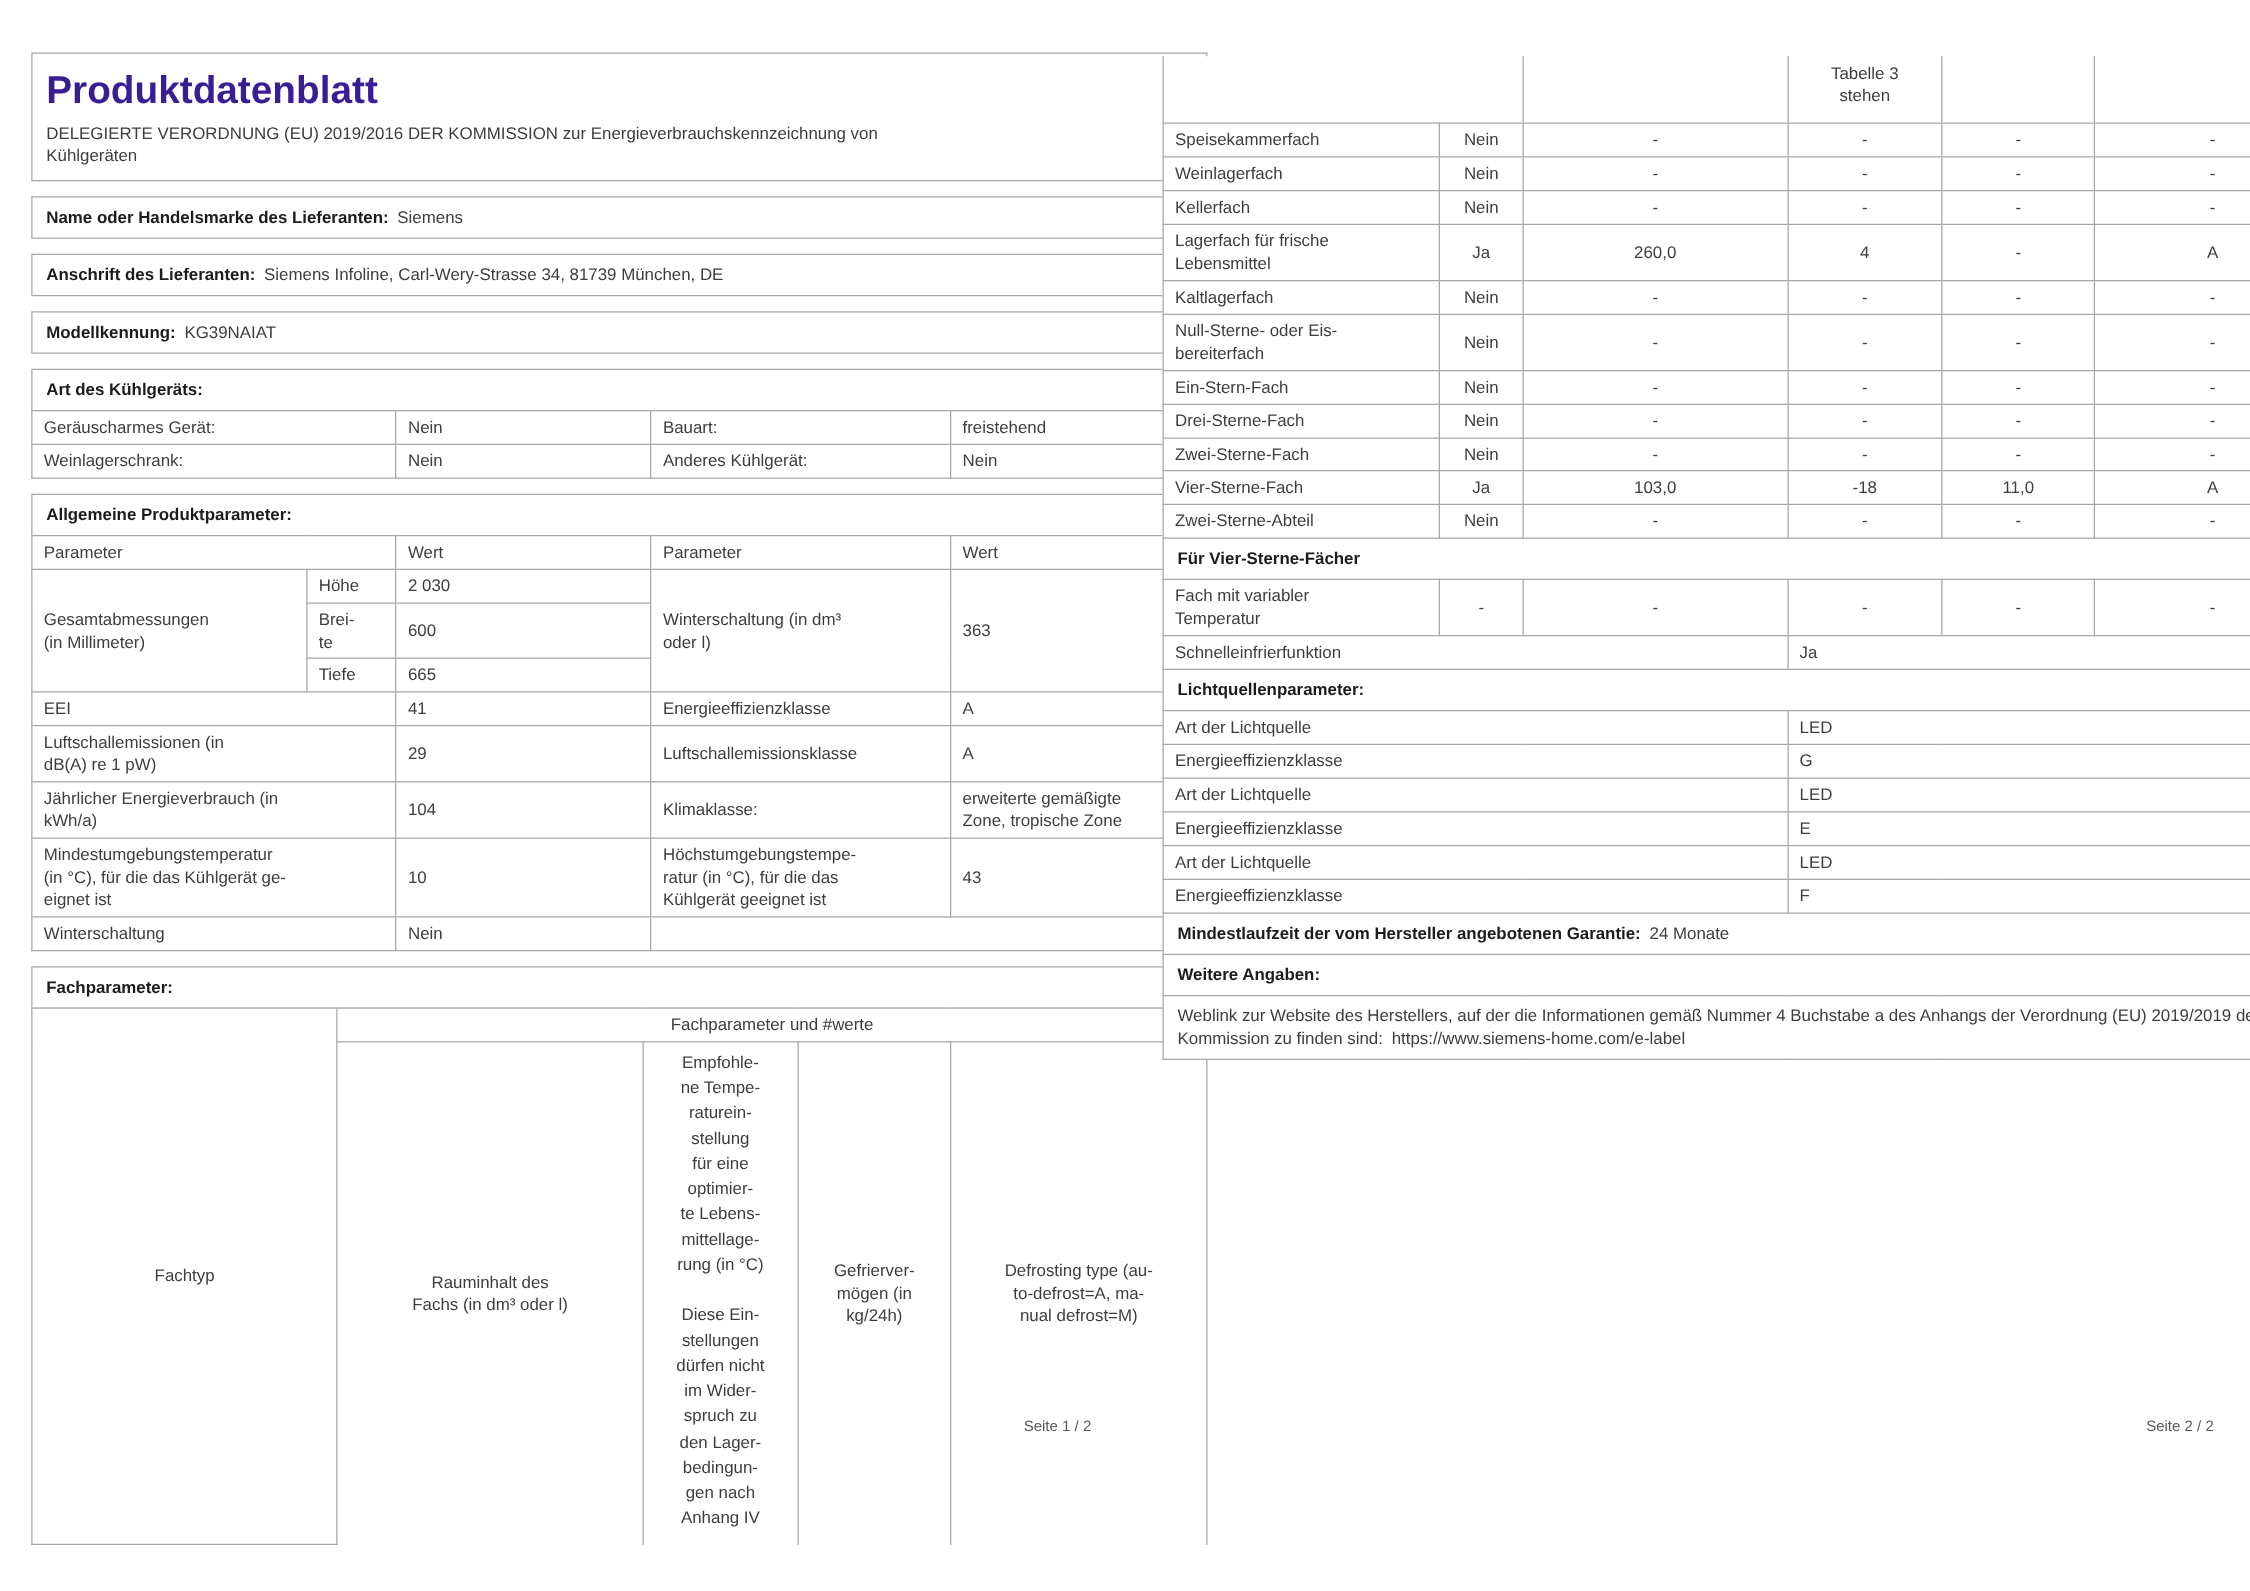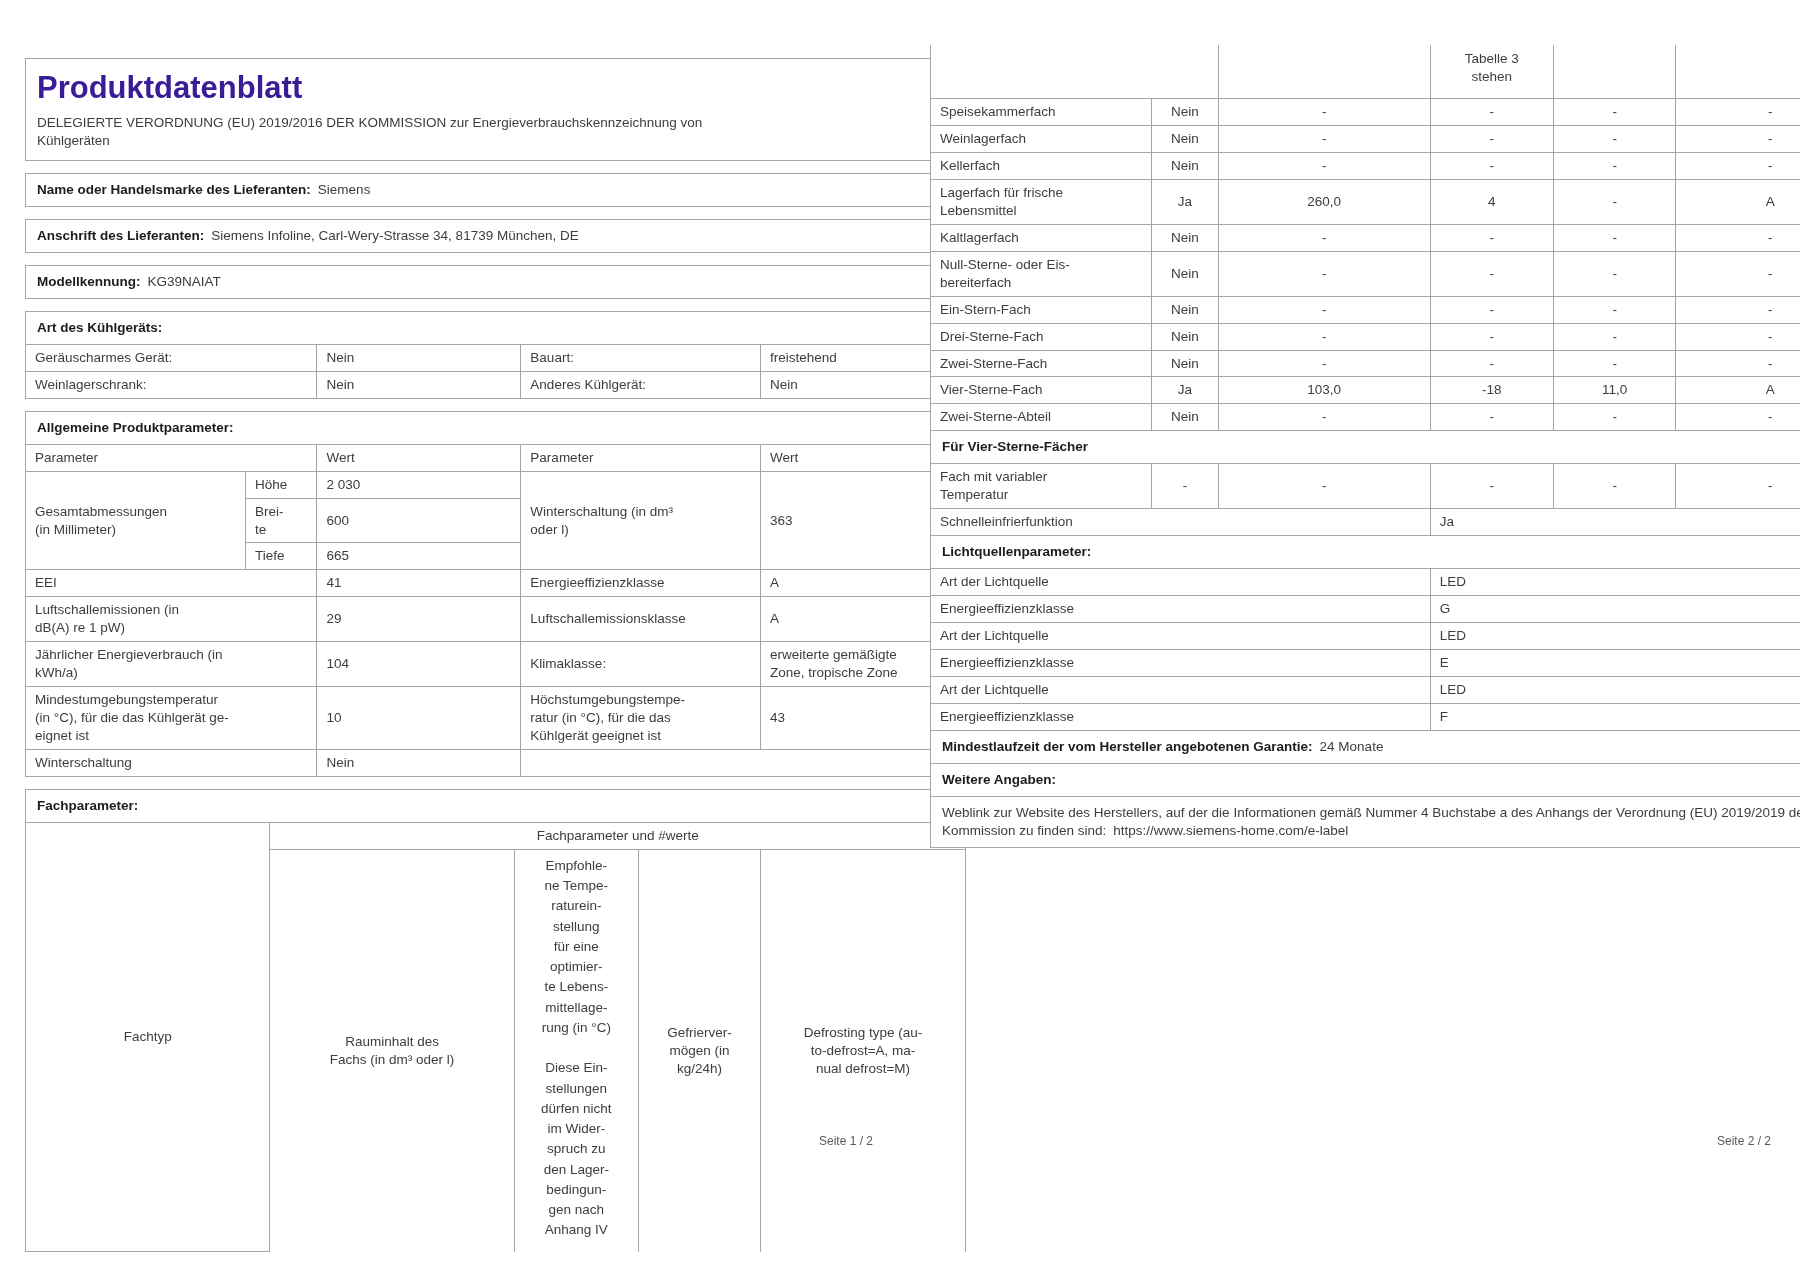--- a/index.html
+++ b/index.html
@@ -2,21 +2,21 @@
 <html><head>
 <meta charset="utf-8">
 <style>
   html,body{margin:0;padding:0;}
   body{
     width:1800px;height:1273px;background:#ffffff;position:relative;
     font-family:"Liberation Sans", sans-serif;color:#3d3d3d;
     -webkit-font-smoothing:antialiased;
   }
   .page{position:absolute;font-size:13.5px;line-height:1.33;}
-  #page1{left:25px;top:58px;width:941px;}
+  #page1{left:25px;top:42px;width:941px;}
   #page2{left:930px;top:45px;width:935px;}
 
   
   .sec{margin-top:-1px;}
   .sec:first-child{margin-top:0;}
 
   .block{border:1px solid #a6a6a6;padding:7px 11px;background:#fff;margin-top:12px;}
   .title-block{padding:12px 11px 10px 11px;}
   .doc-title{font-size:31px;font-weight:700;color:#3a1c96;margin:0 0 9px 0;line-height:1.1;}
   .regulation{margin:0;white-space:pre-line;}

